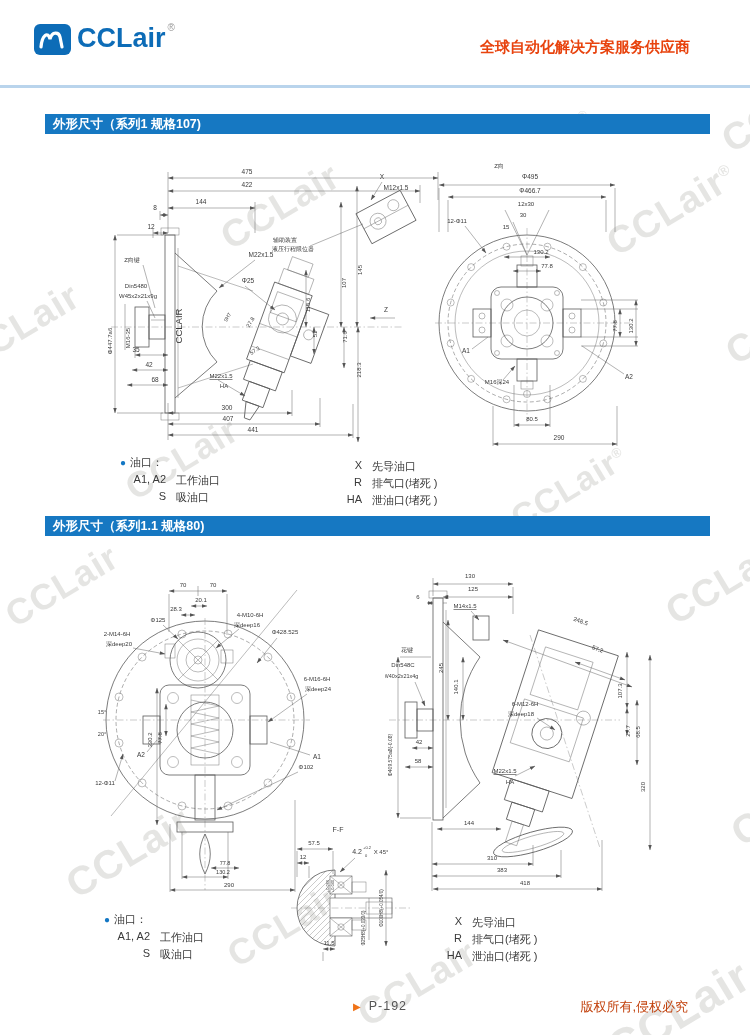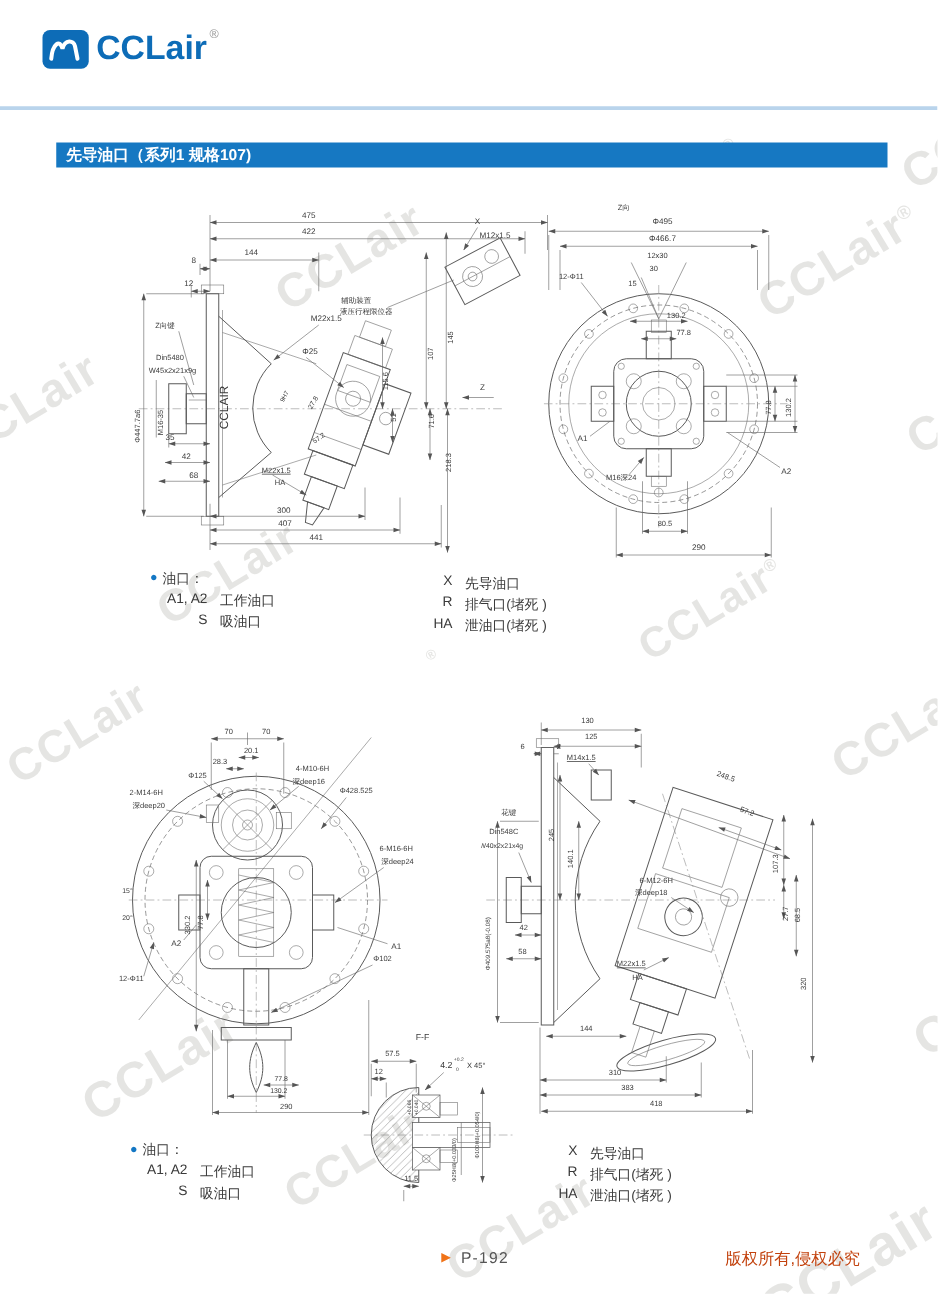--- a/index.html
+++ b/index.html
@@ -69,23 +69,25 @@
     </svg>
 
  <div class="hdr-logo">
   <svg width="40" height="36">
     <rect x="1" y="2" width="37" height="31" rx="6" fill="#0d6cb7"></rect>
     <path d="M8,25 C9,13 15,9 17,17 C19,9 26,10 27,15 L29,25" stroke="#fff" stroke-width="3.2" fill="none" stroke-linecap="round"></path>
   </svg>
   <span class="logo-txt">CCLair</span>
   <span class="logo-reg">®</span>
  </div>
+ <div class="tagline">全球自动化解决方案服务供应商</div>
  <div class="hdr-line"></div>
 
- <div class="secbar" style="top:114px;"><span>先导油口（系列1 规格107)</span></div>
+ <div class="secbar" style="top:114px;"><span>外形尺寸（系列1 规格107)</span></div>
+ <div class="secbar" style="top:516px;"><span>外形尺寸（系列1.1 规格80)</span></div>
 
  <svg class="draw" id="d1" style="left:105px;top:158px;" width="340" height="305" viewBox="0 0 340 305">
   <line class="cl" x1="6" y1="169" x2="298" y2="169"></line>
   <rect class="out" x="60" y="77" width="10" height="178"></rect>
   <line class="thin" x1="73" y1="90" x2="73" y2="240"></line>
   <rect class="thin" x="56" y="70" width="18" height="7"></rect>
   <rect class="thin" x="56" y="255" width="18" height="7"></rect>
   <rect class="out" x="30" y="149" width="14" height="40"></rect>
   <rect class="out" x="44" y="157" width="16" height="24"></rect>
   <line class="thin" x1="46" y1="162" x2="60" y2="162"></line>

